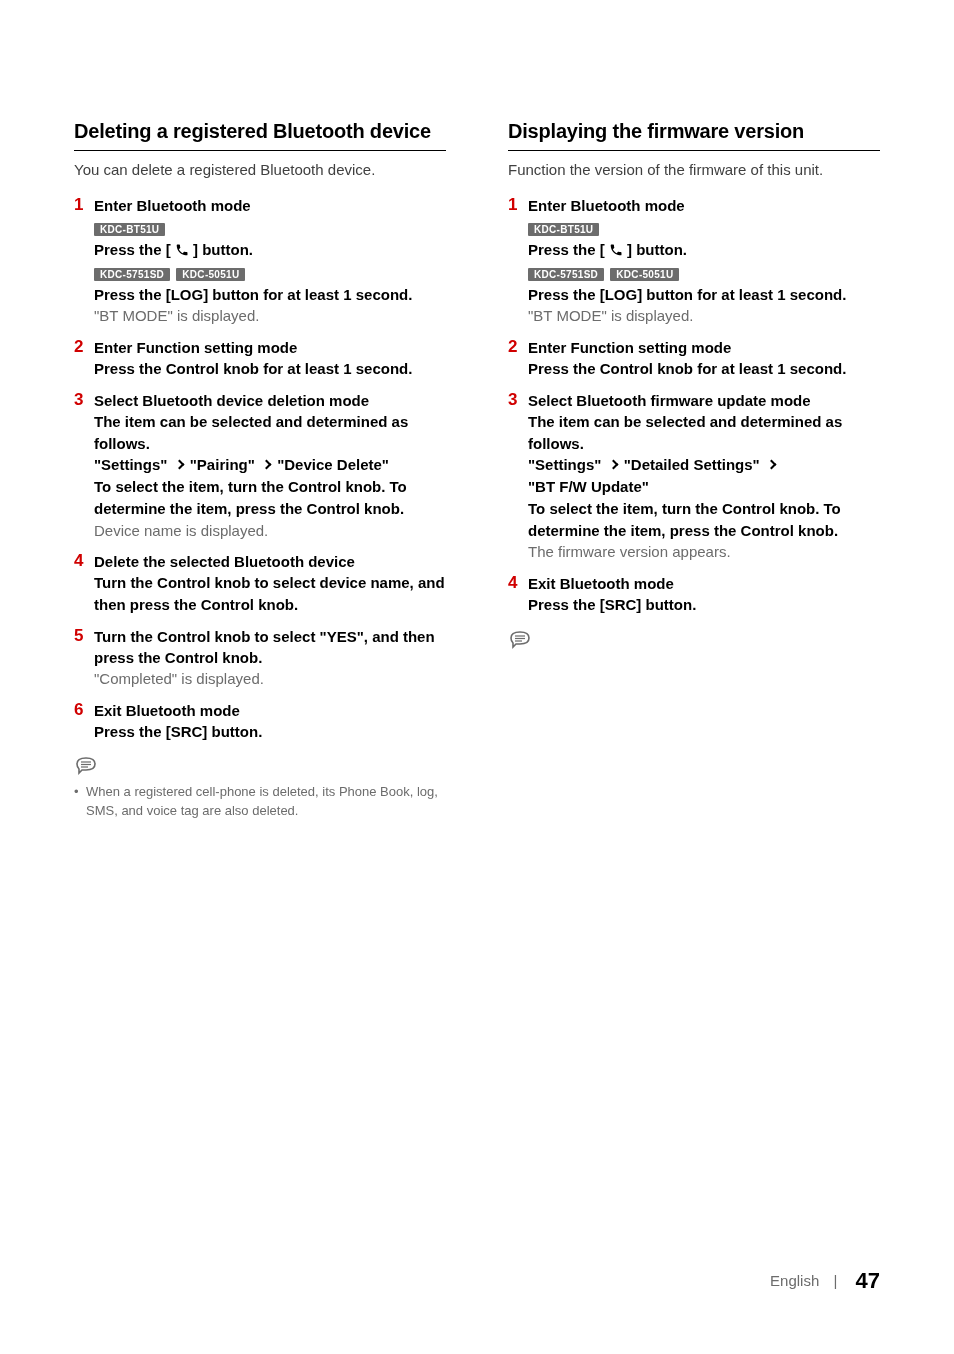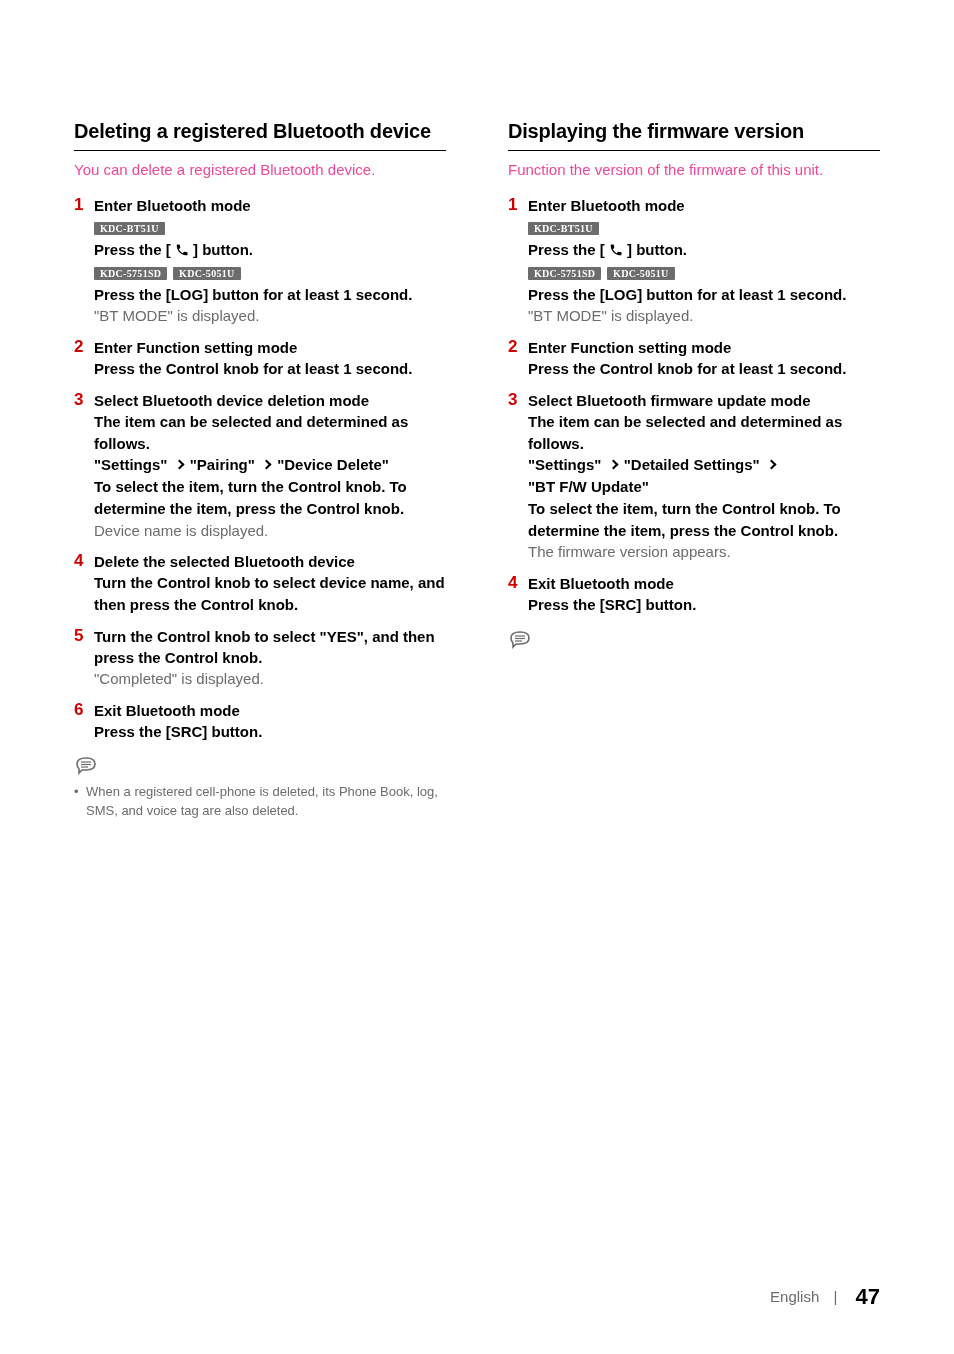--- a/index.html
+++ b/index.html
@@ -24,21 +24,21 @@
   h2 {
     font-size: 20px;
     font-weight: 800;
     line-height: 1.3;
     padding-bottom: 6px;
     border-bottom: 1.5px solid #000;
     margin-bottom: 8px;
     letter-spacing: -0.2px;
   }
   .intro {
-    color: #ec4899;
+    color: #404040;
     margin-bottom: 14px;
     line-height: 1.45;
   }
   ol.steps {
     list-style: none;
     counter-reset: step;
   }
   ol.steps > li {
     position: relative;
     padding-left: 20px;
@@ -54,21 +54,20 @@
     font-weight: 800;
     font-size: 17px;
     line-height: 1.2;
   }
   .step-title {
     font-weight: 700;
     line-height: 1.4;
   }
   .badge-row {
     margin: 3px 0;
-    font-family: Liberation Serif, serif;
   }
   .badge {
     display: inline-block;
     background: #6c6c6c;
     color: #fff;
     font-size: 10px;
     font-weight: 700;
     padding: 1px 6px;
     border-radius: 1px;
     letter-spacing: 0.3px;
@@ -127,21 +126,21 @@
     position: absolute;
     left: 0;
     top: 0;
     color: #6c6c6c;
   }
   .link {
     color: #d00000;
   }
   .footer {
     position: absolute;
-    bottom: 44px;
+    bottom: 60px;
     right: 74px;
     font-size: 15px;
     margin-top: 36px;
   }
   .footer .lang {
     color: #6c6c6c;
     margin-right: 10px;
   }
   .footer .sep {
     color: #6c6c6c;

